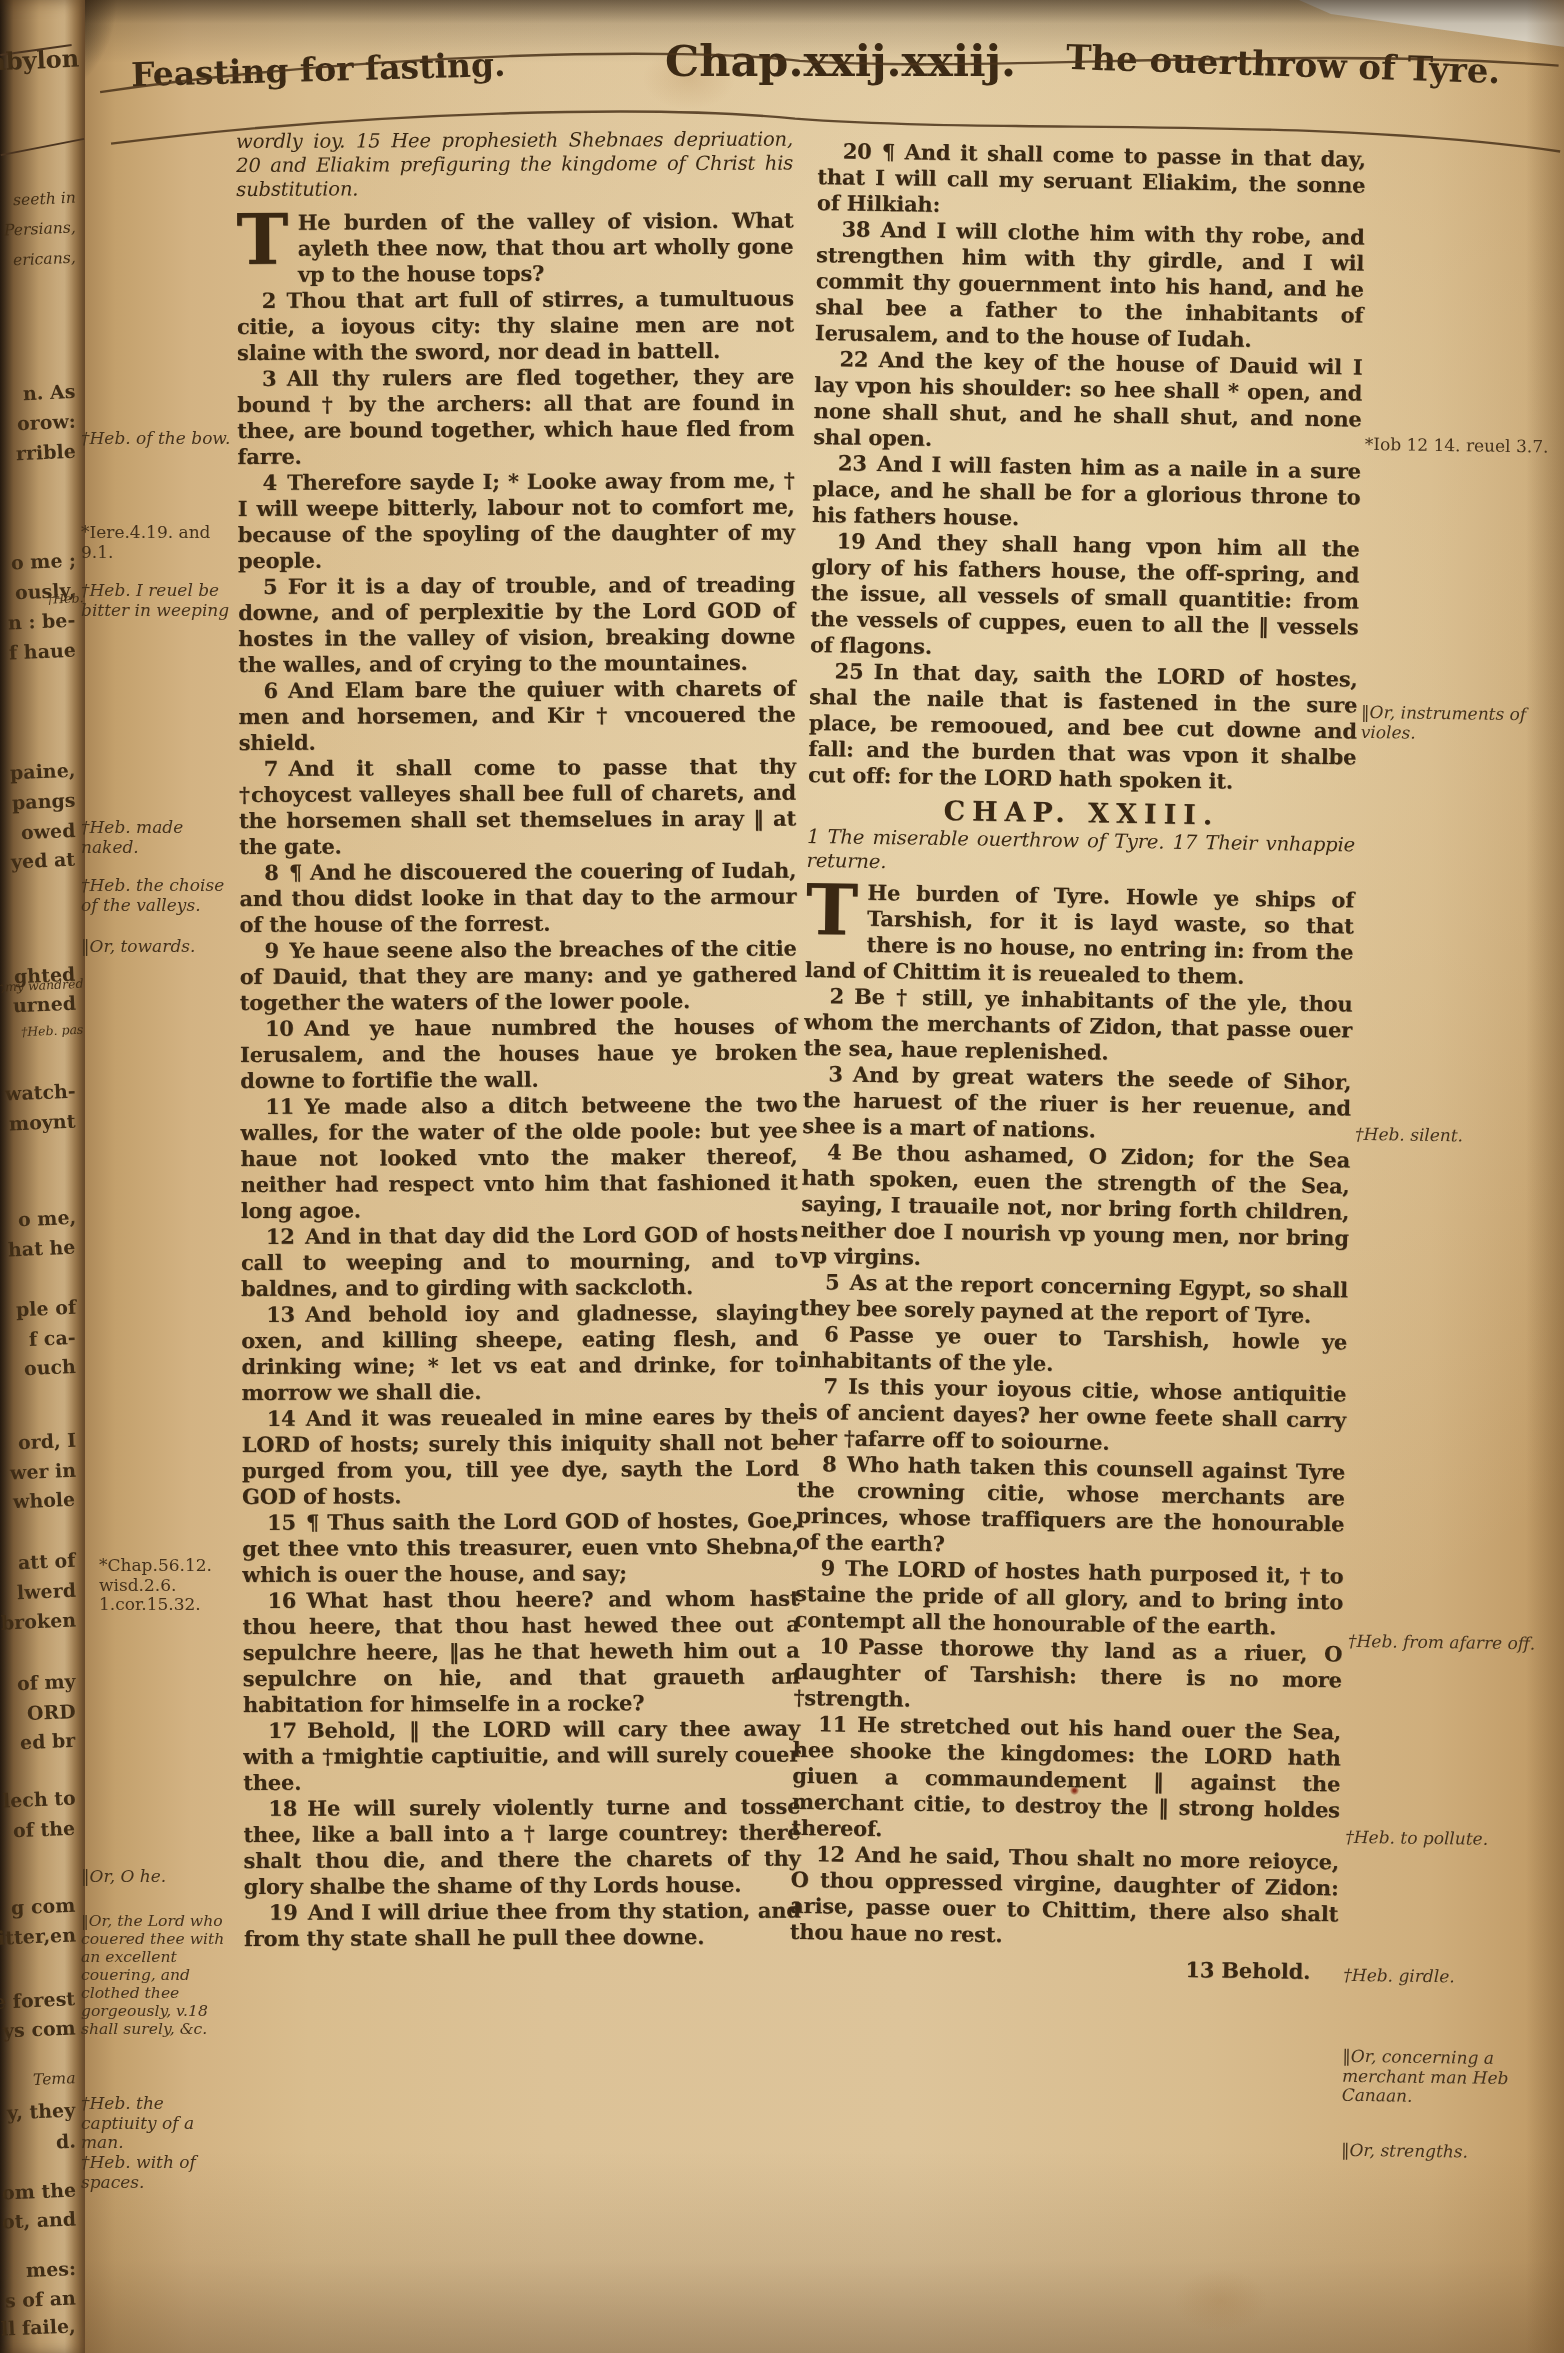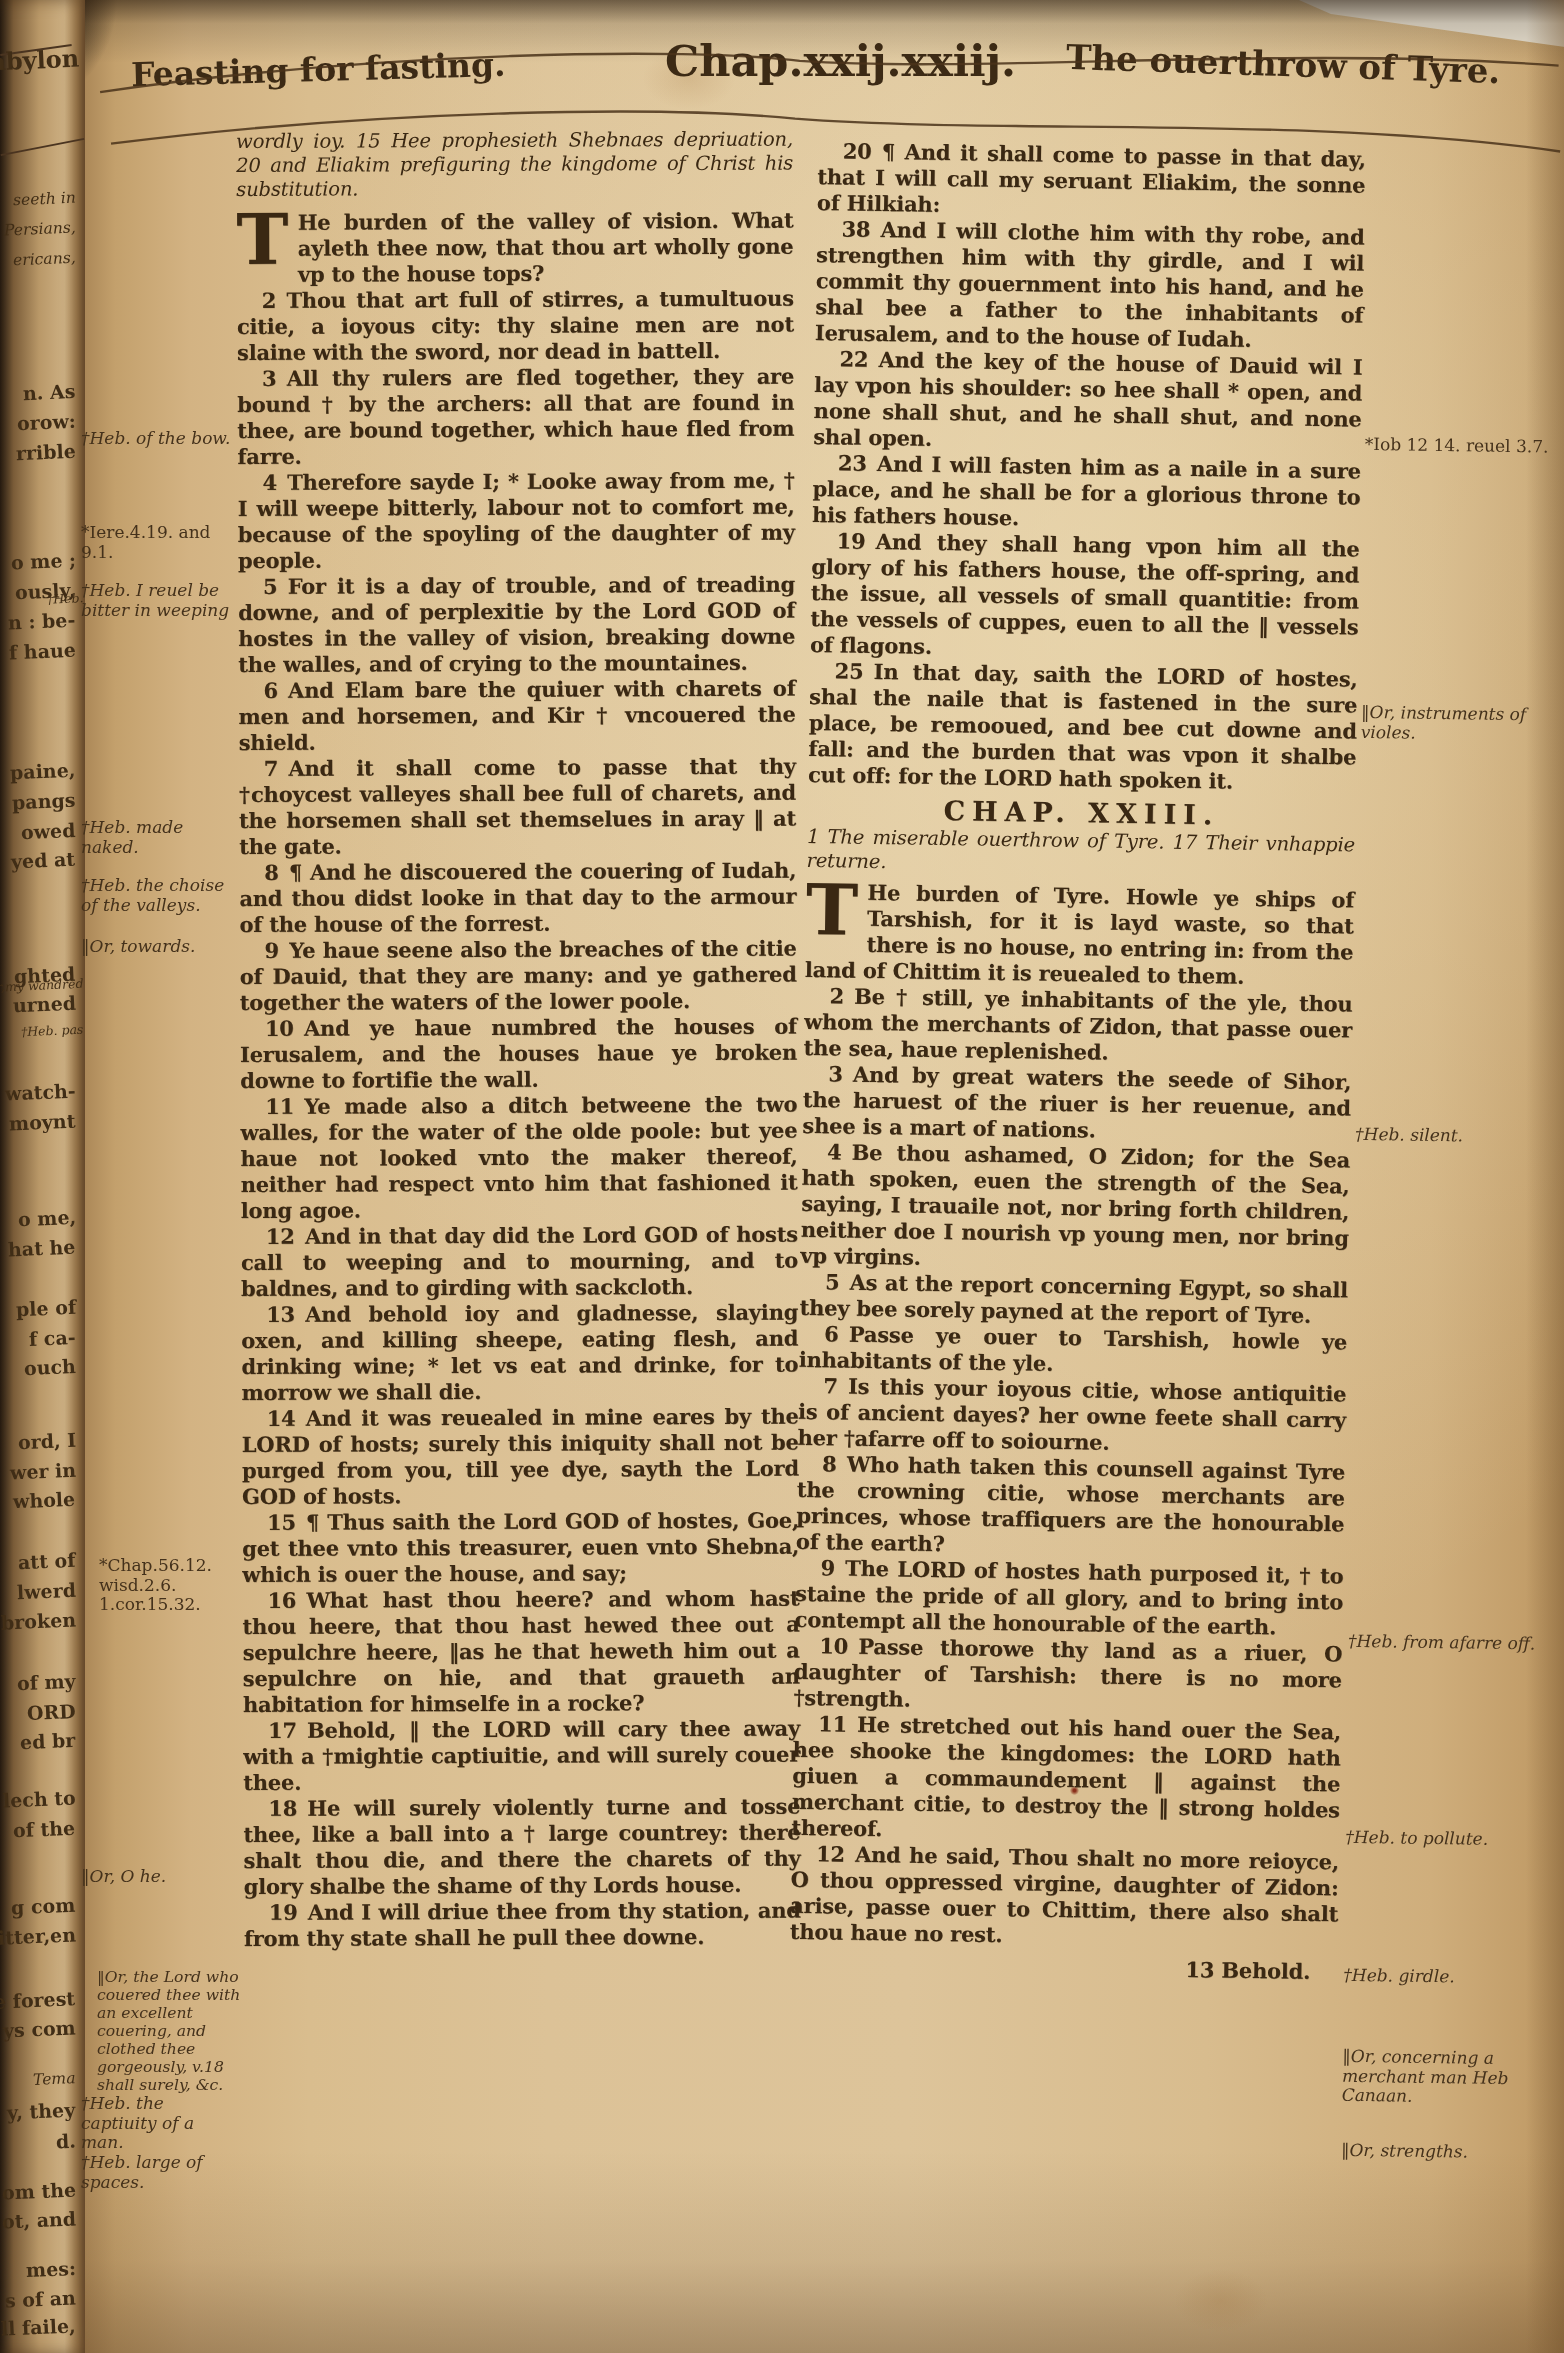--- a/index.html
+++ b/index.html
@@ -301,25 +301,25 @@
     <div class="mnote" style="top: 818px;"><span>†Heb. made naked.</span></div>
 
     <div class="mnote" style="top: 876px;"><span>†Heb. the choise of the valleys.</span></div>
 
     <div class="mnote" style="top: 937px;"><span>‖Or, towards.</span></div>
 
     <div class="mnote roman" style="top: 1556px; margin-left: 18px;"><span>*Chap.56.12. wisd.2.6. 1.cor.15.32.</span></div>
 
     <div class="mnote" style="top: 1867px;"><span>‖Or, O he.</span></div>
 
-    <div class="mnote sm" style="top: 1968px; margin-left: 16px;"><span>‖Or, the Lord who couered thee with an excellent couering, and clothed thee gorgeously, v.18 shall surely, &amp;c.</span></div>
+    <div class="mnote sm" style="top: 1912px;"><span>‖Or, the Lord who couered thee with an excellent couering, and clothed thee gorgeously, v.18 shall surely, &amp;c.</span></div>
 
     <div class="mnote" style="top: 2094px;"><span>†Heb. the captiuity of a man.</span></div>
 
-    <div class="mnote" style="top: 2153px;"><span>†Heb. large of spaces.</span></div>
+    <div class="mnote" style="top: 2153px;"><span>†Heb. with of spaces.</span></div>
   </div>
 
 <div class="margin-col" id="margin-right">
 
     <div class="mnote roman" style="top: 435px;"><span>*Iob 12 14. reuel 3.7.</span></div>
 
     <div class="mnote" style="top: 703px;"><span>‖Or, instruments of violes.</span></div>
 
     <div class="mnote" style="top: 1125px;"><span>†Heb. silent.</span></div>
 

